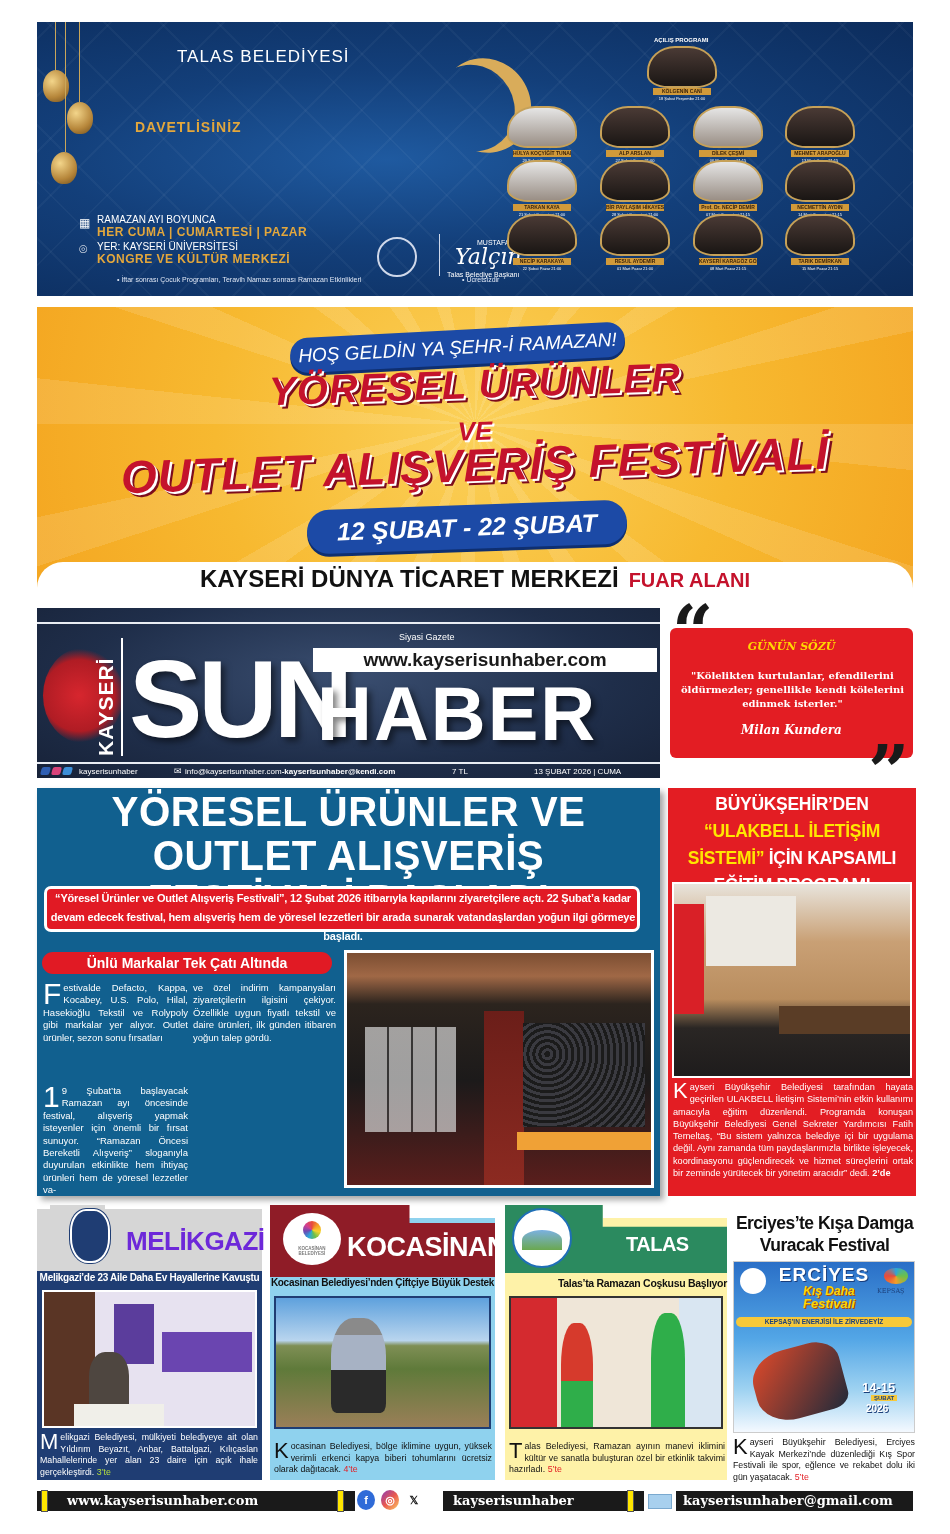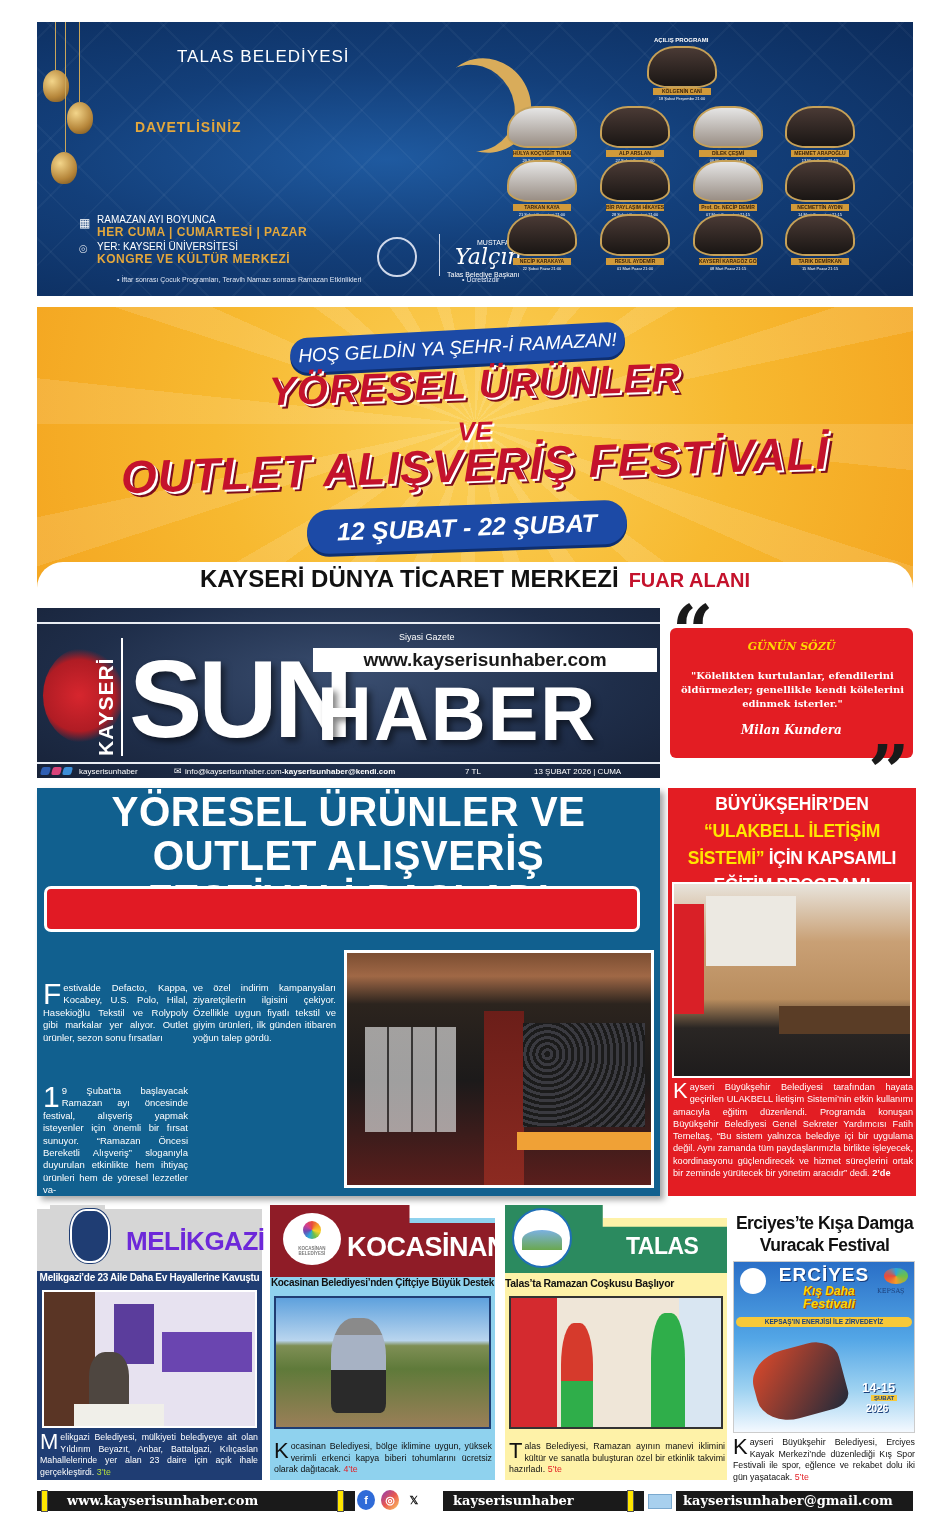--- a/index.html
+++ b/index.html
@@ -79,21 +79,21 @@
   #mh-url { left: 276px; top: 40px; width: 344px; text-align: center; color: #1a1a1a; font-size: 19px; font-weight: bold; line-height: 24px; }
   #mh-haber { left: 280px; top: 66px; font-size: 76px; font-weight: 900; color: #fff; letter-spacing: 2px; line-height: 80px;
     text-shadow: 4px 4px 6px rgba(0,0,0,0.5); }
   #mh-info { left: 0; top: 157px; width: 623px; height: 13px; color: #fff; font-size: 8px; line-height: 13px; }
   #mh-social { position:absolute; left: 4px; top: 2px; display: flex; gap: 2px; }
   #mh-social span { display:inline-block; width: 9px; height: 8px; border-radius: 2px; transform: skewX(-15deg); }
   #mh-handle { position: absolute; left: 42px; }
   #mh-mail-icon { position: absolute; left: 137px; font-size: 9px; }
   #mh-email { position: absolute; left: 148px; }
   #mh-email b { font-weight: bold; }
-  #mh-price { position: absolute; left: 428px; }
+  #mh-price { position: absolute; left: 415px; }
   #mh-date { position: absolute; left: 497px; }
 
   
   #quote-box { left: 670px; top: 628px; width: 243px; height: 130px; background: #e31d23; border-radius: 6px; }
   #quote-open { left: 672px; top: 596px; font-family: "DejaVu Serif", serif; font-size: 72px; font-weight: 900; color: #1a1a1a; line-height: 72px; }
   #quote-close { left: 868px; top: 736px; font-family: "DejaVu Serif", serif; font-size: 72px; font-weight: 900; color: #1a1a1a; line-height: 72px; }
   #quote-title { left: 670px; top: 640px; width: 243px; text-align: center; color: #ffd800; font-family: "DejaVu Serif", serif;
     font-style: italic; font-weight: bold; font-size: 11px; }
   #quote-text { left: 680px; top: 669px; width: 225px; text-align: center; color: #fff; font-family: "DejaVu Serif", serif;
     font-weight: bold; font-size: 10px; line-height: 14px; }
@@ -164,22 +164,22 @@
   #koca-photo { left: 274px; top: 1296px; width: 217px; height: 133px; border: 2px solid #1f3d73;
     background: linear-gradient(180deg, #5ea1dd 0%, #b9d5ee 33%, #7f8f55 37%, #5f7a3a 55%, #9a7f58 100%); overflow:hidden; }
   #koca-photo .man { position:absolute; left: 55px; top: 20px; width: 55px; height: 95px; border-radius: 40% 40% 10% 10%; background: linear-gradient(#8a8a8a 0 18%, #a7b2c4 18% 55%, #2a2a2a 55%); }
   #koca-text { left: 274px; top: 1441px; width: 218px; color: #111; font-size: 8.8px; line-height: 11.5px; text-align: justify; }
 
   #talas-box { left: 505px; top: 1218px; width: 222px; height: 262px; background: #fef2a8; }
   #talas-header { left: 505px; top: 1205px; width: 222px; height: 68px; background: #2b8a5f; clip-path: polygon(0 0, 44% 0, 44% 32%, 100% 32%, 100% 100%, 0 100%); }
   #talas-header-bg { left: 505px; top: 1205px; width: 98px; height: 22px; background: #d8e7c8; }
   #talas-logo { left: 512px; top: 1208px; width: 60px; height: 60px; border-radius: 50%; background: #fff; border: 2px solid #1f6fb6; }
   #talas-logo .hill { position:absolute; left: 8px; top: 20px; width: 40px; height: 20px; background: linear-gradient(#7bb1e1, #6aa84f); border-radius: 50% 50% 0 0; }
-  #talas-brand { left: 626px; top: 1233px; color: #fff; font-size: 23px; font-weight: 900; letter-spacing: -0.5px; }
-  #talas-title { left: 505px; top: 1277px; width: 222px; text-align: left; color: #111; font-size: 10.5px; font-weight: bold; letter-spacing: -0.3px; }
+  #talas-brand { left: 626px; top: 1233px; color: #fff; font-size: 20px; font-weight: 900; letter-spacing: -0.5px; }
+  #talas-title { left: 505px; top: 1277px; width: 222px; text-align: right; color: #111; font-size: 10.5px; font-weight: bold; letter-spacing: -0.3px; }
   #talas-photo { left: 509px; top: 1296px; width: 214px; height: 133px; border: 2px solid #333;
     background: linear-gradient(90deg, #d42a2f 0 22%, #efe6d8 22% 80%, #d9e6f2 80% 100%); overflow:hidden; }
   #talas-photo .p1 { position:absolute; left: 50px; top: 25px; width: 32px; height: 105px; background: linear-gradient(#d63a2c 0 55%, #2fae4a 55%); border-radius: 40% 40% 0 0; }
   #talas-photo .p2 { position:absolute; left: 140px; top: 15px; width: 34px; height: 115px; background: linear-gradient(#2fae4a 0 12%, #2fae4a 12% 100%); border-radius: 40% 40% 0 0; }
   #talas-text { left: 509px; top: 1441px; width: 216px; color: #111; font-size: 8.8px; line-height: 11.5px; text-align: justify; }
 
   #erciyes-title { left: 732px; top: 1212px; width: 185px; text-align: center; color: #111; font-size: 17.5px; font-weight: 900; line-height: 22px; letter-spacing: -0.5px; }
   #erciyes-poster { left: 733px; top: 1261px; width: 182px; height: 172px;
     background: linear-gradient(180deg, #2a6fc7 0%, #53a6e6 45%, #9ed2f1 75%, #f4f9ff 100%); overflow: hidden; border: 1px solid #ccc; }
   #ep-title { position:absolute; left: 30px; top: 2px; width: 120px; text-align: center; color: #fff; font-size: 19px; font-weight: 900; letter-spacing: 1px; text-shadow: 1px 1px 0 #1a3e7d; }
@@ -323,23 +323,25 @@
 <div id="quote-box" class="abs"></div>
 <div id="quote-open" class="abs">“</div>
 <div id="quote-close" class="abs">”</div>
 <div id="quote-title" class="abs">GÜNÜN SÖZÜ</div>
 <div id="quote-text" class="abs">"Kölelikten kurtulanlar, efendilerini öldürmezler; genellikle kendi kölelerini edinmek isterler."</div>
 <div id="quote-author" class="abs">Milan Kundera</div>
 
 <div id="main-story" class="abs">
   <div id="ms-headline" class="abs">YÖRESEL ÜRÜNLER VE OUTLET ALIŞVERİŞ FESTİVALİ BAŞLADI</div>
   <div id="ms-spot-box" class="abs"></div>
-
+  <div id="ms-spot" class="abs">“Yöresel Ürünler ve Outlet Alışveriş Festivali”, 12 Şubat 2026 itibarıyla kapılarını ziyaretçilere açtı. 22 Şubat’a kadar devam edecek festival, hem alışveriş hem de yöresel lezzetleri bir arada sunarak vatandaşlardan yoğun ilgi görmeye başladı.</div>
+
+  <div id="ms-sub1" class="ms-sub">Ünlü Markalar Tek Çatı Altında</div>
   <div id="ms-col1a" class="ms-col"><span class="dropcap">F</span><span>estivalde Defacto, Kappa, Kocabey, U.S. Polo, Hilal, Hasekioğlu Tekstil ve Rolypoly gibi markalar yer alıyor. Outlet ürünler, sezon sonu fırsatları</span></div>
-  <div id="ms-col1b" class="ms-col">ve özel indirim kampanyaları ziyaretçilerin ilgisini çekiyor. Özellikle uygun fiyatlı tekstil ve giyim ürünleri, ilk günden itibaren yoğun talep gördü.</div>
+  <div id="ms-col1b" class="ms-col">ve özel indirim kampanyaları ziyaretçilerin ilgisini çekiyor. Özellikle uygun fiyatlı tekstil ve daire ürünleri, ilk günden itibaren yoğun talep gördü.</div>
 
   <div id="ms-col2a" class="ms-col"><span class="dropcap">1</span><span>9 Şubat’ta başlayacak Ramazan ayı öncesinde festival, alışveriş yapmak isteyenler için önemli bir fırsat sunuyor. “Ramazan Öncesi Bereketli Alışveriş” sloganıyla duyurulan etkinlikte hem ihtiyaç ürünleri hem de yöresel lezzetler va-</span></div>
 
   <div id="ms-photo" class="abs">
     <div class="stall"></div>
     <div class="aisle"></div>
     <div class="crowd"></div>
     <div class="sign"></div>
   </div>
 </div>

